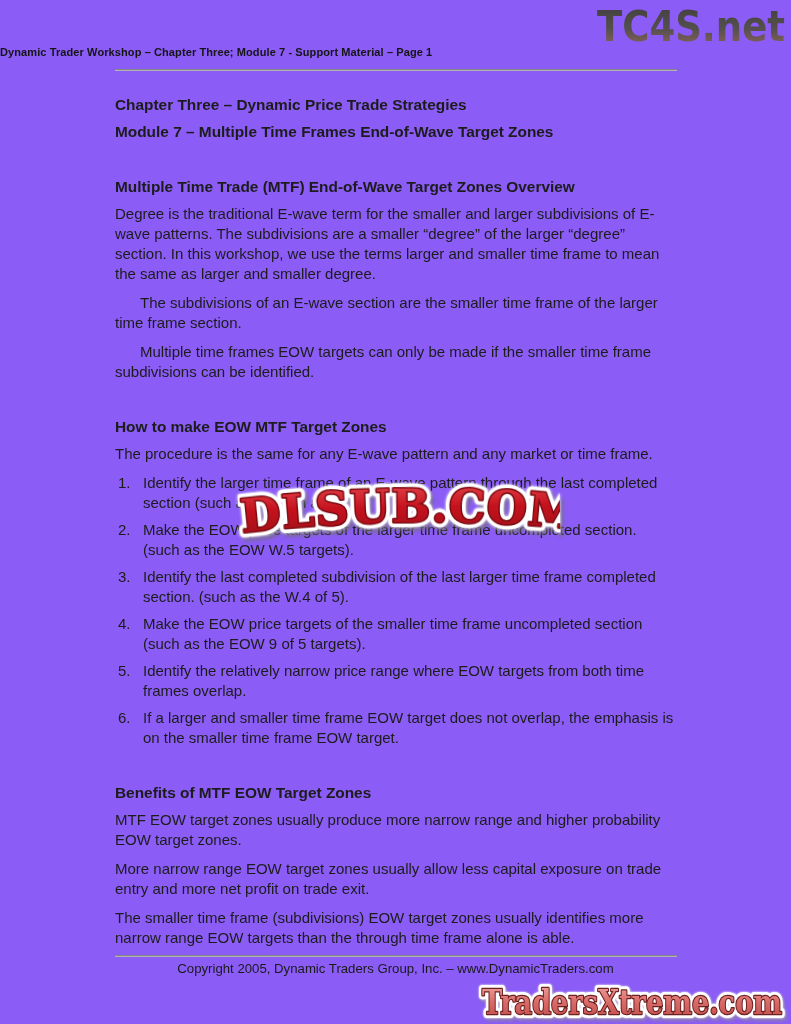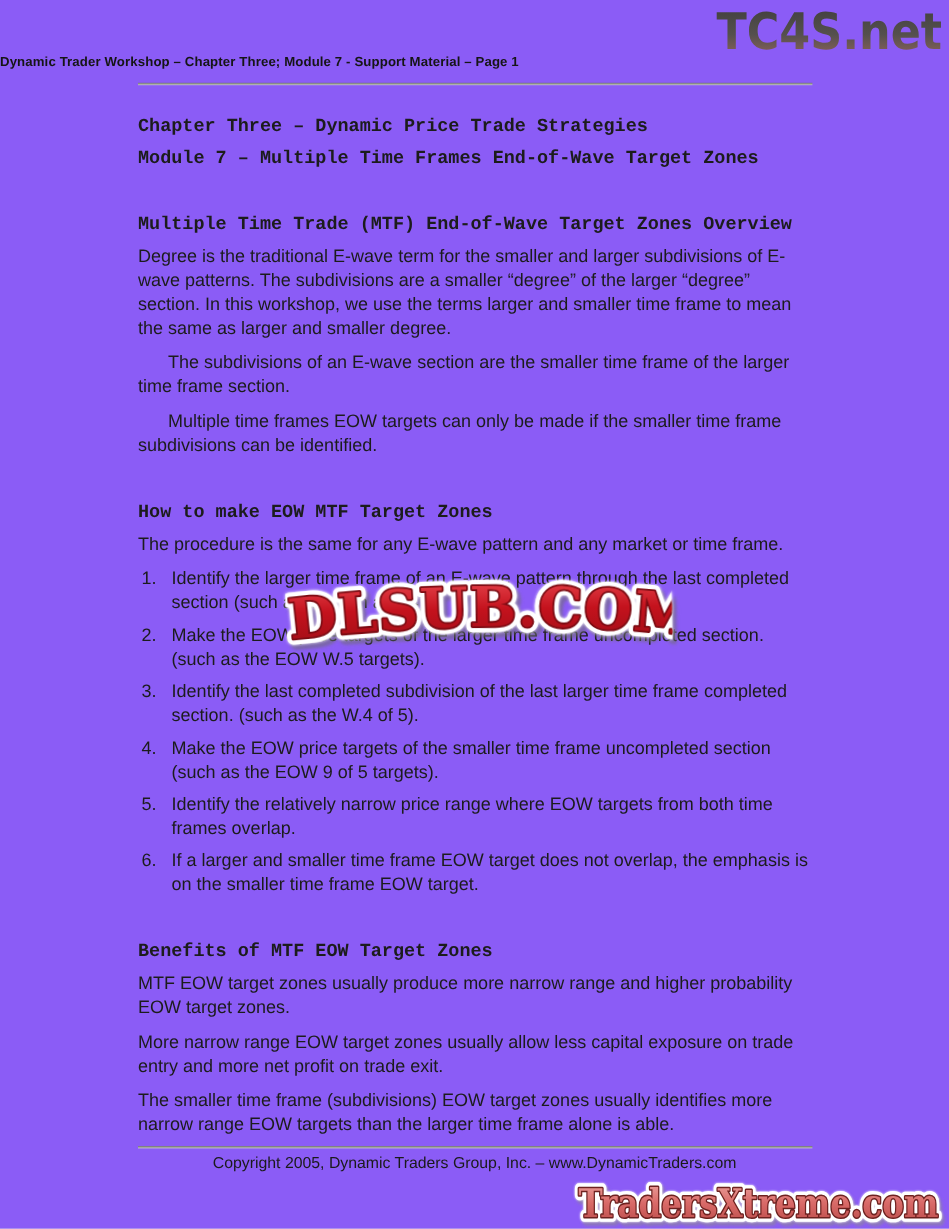--- a/index.html
+++ b/index.html
@@ -14,21 +14,21 @@
     position:absolute;top:46px;left:0;width:100%;text-align:left;
     font-size:11px;color:#151515;letter-spacing:0.1px;font-weight:bold;
   }
   .rule{position:absolute;left:115px;width:562px;height:2px;
     background:linear-gradient(#6e6e6e,#c9c9c9);}
   .header-rule{top:69px;}
   .footer-rule{top:955px;}
   
   .content{position:absolute;left:115px;top:95px;width:562px;
     font-size:15px;line-height:20px;}
-  .h{font-weight:bold;font-size:15.4px;line-height:20px;margin:0;font-family:Liberation Mono, monospace;}
+  .h{font-weight:bold;font-size:15.4px;line-height:20px;margin:0;}
   .h.chapter{margin-bottom:7px;}
   .h.section{margin-top:35px;margin-bottom:7px;}
   p.body{margin:0 0 9px 0;}
   p.body.indent{text-indent:25px;}
   .step{display:flex;margin:0 0 7px 0;padding-left:3px;}
   .step .num{flex:none;width:25px;}
   .step .txt{flex:1;}
   .u{text-underline-offset:2px;}
   
   .watermark{
@@ -100,21 +100,21 @@
         <div class="step">
           <span class="num">6.</span>
           <span class="txt"><span>If a larger and smaller time frame EOW target does not overlap, the emphasis is on the smaller time frame EOW target.</span></span>
         </div>
       </div>
 
     <div class="h section">Benefits of MTF EOW Target Zones</div>
     <div id="benefits-paras">
         <p class="body">MTF EOW target zones usually produce more narrow range and higher probability EOW target zones.</p>
         <p class="body">More narrow range EOW target zones usually allow less capital exposure on trade entry and more net profit on trade exit.</p>
-        <p class="body">The smaller time frame (subdivisions) EOW target zones usually identifies more narrow range EOW targets than the larger time frame alone is able.</p>
+        <p class="body">The smaller time frame (subdivisions) EOW target zones usually identifies more narrow range EOW targets than the through time frame alone is able.</p>
       </div>
   </div>
 
   <svg class="watermark" width="322" height="62" viewBox="0 0 322 62">
     <defs>
       <linearGradient id="gDlsub" x1="0" y1="0" x2="0" y2="1">
         <stop offset="0" stop-color="#ea4a52"></stop>
         <stop offset="0.45" stop-color="#c4121d"></stop>
         <stop offset="1" stop-color="#990d15"></stop>
       </linearGradient>

